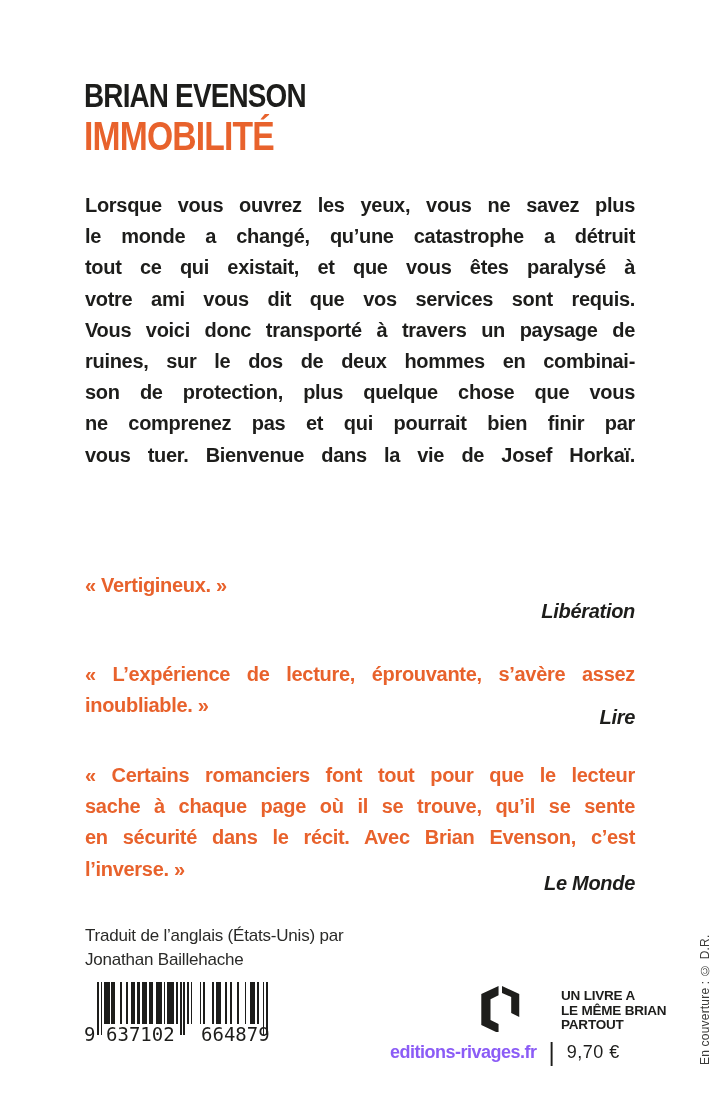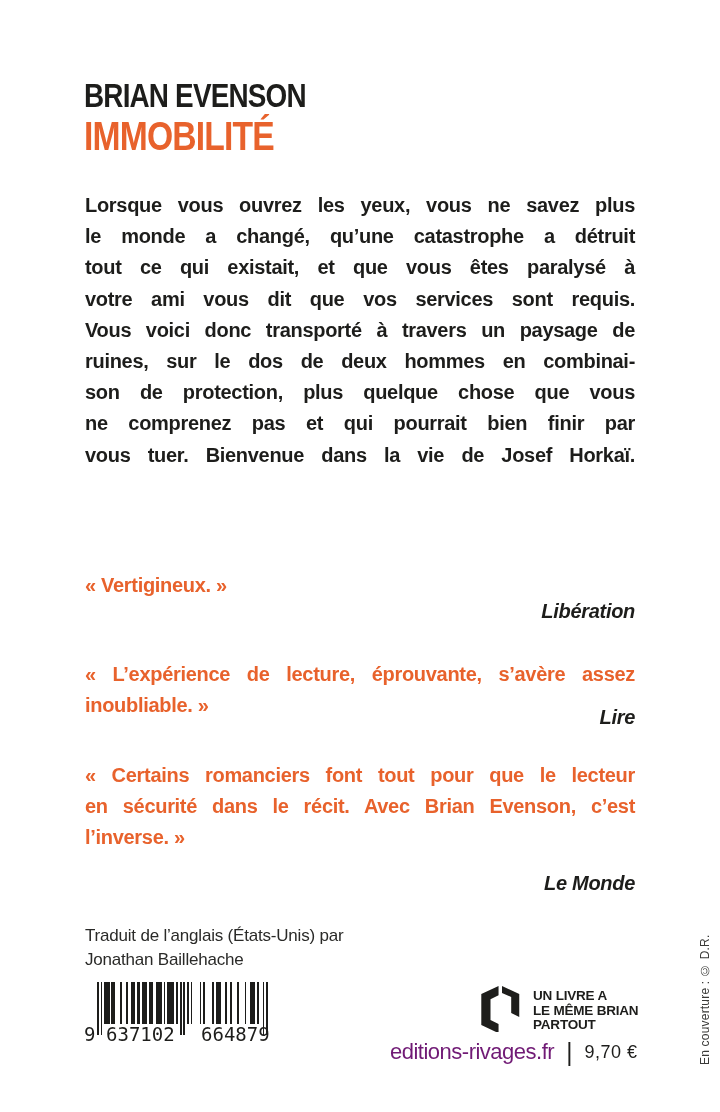--- a/index.html
+++ b/index.html
@@ -59,31 +59,31 @@
   .bc-bar.tall{height:53px;}
   .bc-digits span{
     position:absolute;top:41px;
     font-family:"DejaVu Sans Mono",monospace;
     font-size:19px;font-weight:400;color:#1d1d1b;
   }
   .bc-lead{left:-1px;}
   .bc-left{left:21px;}
   .bc-right{left:92px;margin-left:24px;}
   
-  .price-logo{left:479px;top:986px;display:flex;align-items:flex-start;}
+  .price-logo{left:479px;top:986px;display:flex;align-items:flex-start;gap:28px;}
   .book-icon{width:46px;height:46px;margin-right:8px;}
   .logo-text{
     font-size:13.5px;font-weight:bold;line-height:14.5px;
     letter-spacing:-0.2px;color:#1d1d1b;padding-top:3px;white-space:nowrap;
   }
   
   .site-line{
     left:390px;top:1038px;display:flex;align-items:center;white-space:nowrap;
   }
-  .website{font-size:22px;font-weight:normal;letter-spacing:-0.5px;color:#701a75;}
+  .website{font-size:18px;font-weight:bold;letter-spacing:-0.5px;color:#8b5cf6;}
   .sep{font-size:24px;font-weight:300;margin:0 12px;color:#1d1d1b;transform:scaleY(1.1);}
   .price{font-size:18px;font-weight:400;letter-spacing:0.5px;color:#1d1d1b;}
   
   .cover-credit{
     right:8px;top:920px;height:145px;
     writing-mode:vertical-rl;transform:rotate(180deg);
     font-size:12px;color:#3a3a38;letter-spacing:0.2px;white-space:nowrap;
   }
 </style>
 </head>
@@ -112,20 +112,21 @@
   </div>
 
   <div class="abs quote q2">
     <div class="jline">« L’expérience de lecture, éprouvante, s’avère assez</div>
     <div class="jline last">inoubliable. »</div>
   </div>
   <div class="abs source s2">Lire</div>
 
   <div class="abs quote q3">
     <div class="jline">« Certains romanciers font tout pour que le lecteur</div>
+    <div class="jline">sache à chaque page où il se trouve, qu’il se sente</div>
     <div class="jline">en sécurité dans le récit. Avec Brian Evenson, c’est</div>
     <div class="jline last">l’inverse. »</div>
   </div>
   <div class="abs source s3">Le Monde</div>
 
   <div class="abs translator">
     <div>Traduit de l’anglais (États-Unis) par</div>
     <div>Jonathan Baillehache</div>
   </div>
 

